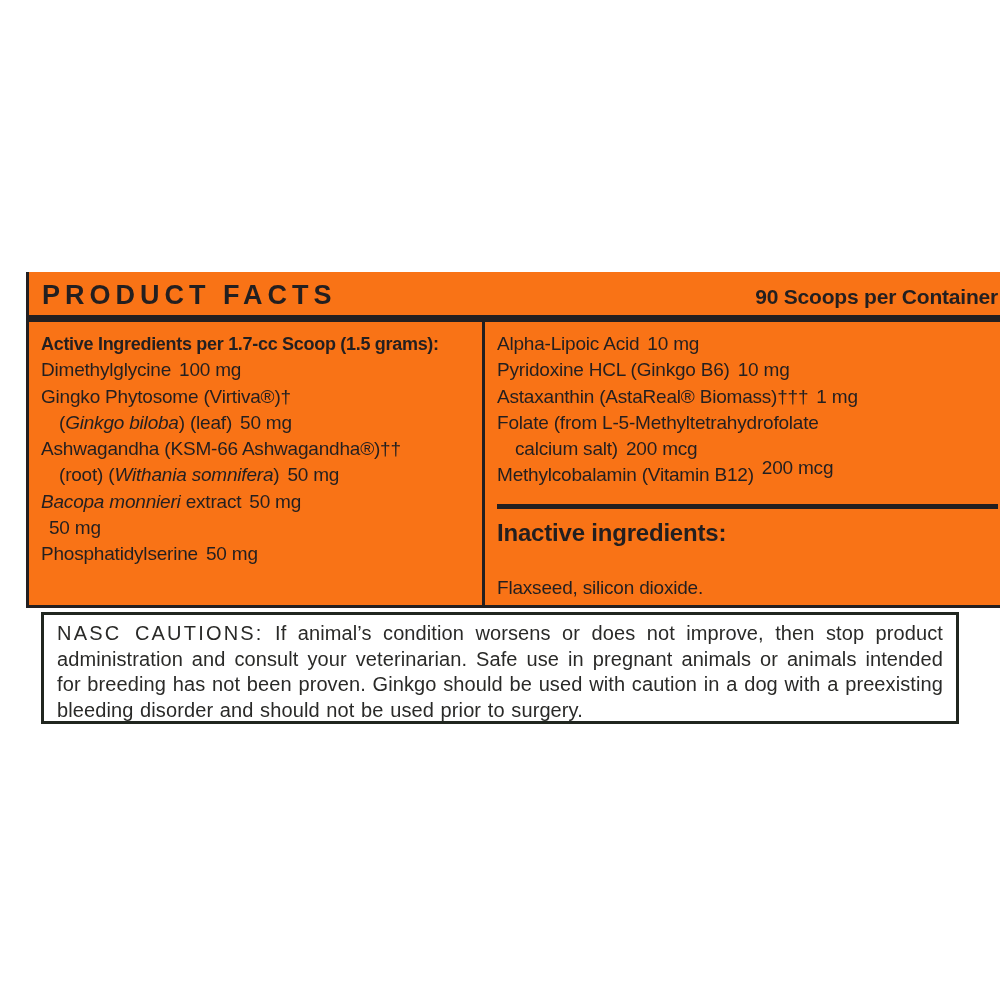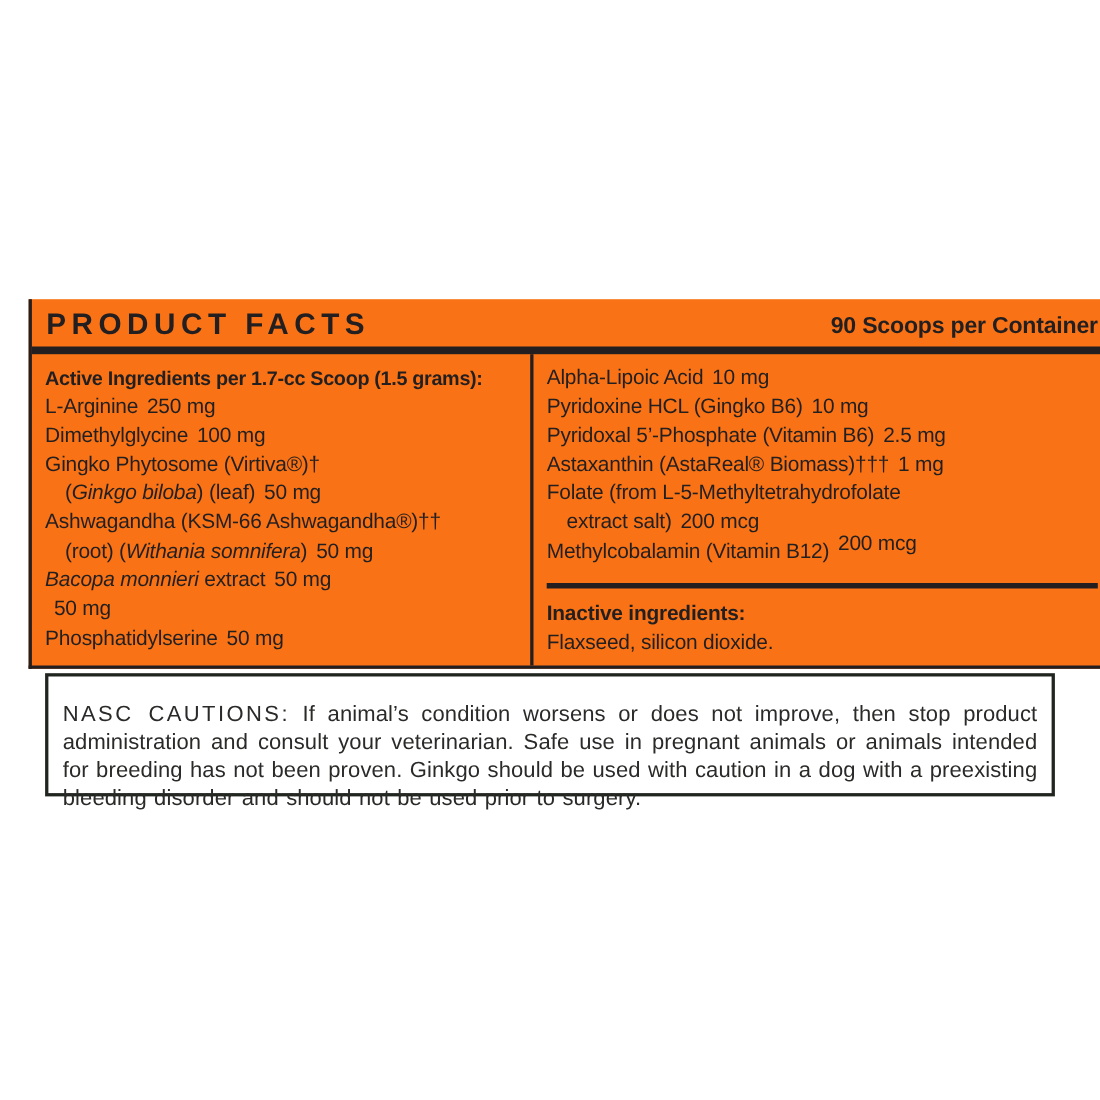--- a/index.html
+++ b/index.html
@@ -48,59 +48,54 @@
     display:flex; justify-content:flex-start; align-items:baseline;
     line-height:26.3px;
   }
   .row .nm { white-space:nowrap; }
   .row .nm.ind { padding-left:18px; }
   .row .amt { white-space:nowrap; padding-left:8px; }
   .row .amt.raised { position:relative; top:-7px; }
   .it { font-style:italic; }
   .inactive-rule { height:5px; background:#231f20; margin-top:15px; }
   .inactive-heading {
-    font-weight:bold; margin-top:11px; line-height:26px; font-size:19px;
+    font-weight:bold; margin-top:11px; line-height:26px; font-size:24px;
   }
-  .inactive-text { line-height:26px; font-size:19px; }
+  .inactive-text { line-height:26px; font-size:19px;margin-top:29px; }
   
   .cautions {
     position:absolute; left:41px; top:612px;
     width:918px; height:112px;
     border:3px solid #20261f;
     background:#ffffff;
     padding:6px 13px 0 13px;
   }
   .cautions p {
     font-size:20px; line-height:25.5px;
     letter-spacing:0.1px; word-spacing:1px;
     text-align:justify;
     color:#2a2a28;
-    margin-top:16px;
   }
   .cautions .prefix { letter-spacing:2.2px; }
 </style>
 </head>
 <body>
 
 <div class="canvas">
 
   <div class="facts">
     <div class="hdr">
       <div class="title">PRODUCT FACTS</div>
       <div class="scoops">90 Scoops per Container</div>
     </div>
     <div class="thick-rule"></div>
     <div class="cols">
       <div class="col left">
         <div class="active-heading">Active Ingredients per 1.7-cc Scoop (1.5 grams):</div>
         <div>
-            <div class="row">
-              <span class="nm"><span>L-Arginine</span></span>
-              <span class="amt">250 mg</span>
-            </div>
             <div class="row">
               <span class="nm"><span>Dimethylglycine</span></span>
               <span class="amt">100 mg</span>
             </div>
             <div class="row">
               <span class="nm"><span>Gingko Phytosome (Virtiva®)†</span></span>
             </div>
             <div class="row">
               <span class="nm ind"><span>(</span><span class="it">Ginkgo biloba</span><span>) (leaf)</span></span>
               <span class="amt">50 mg</span>
@@ -126,36 +121,32 @@
           </div>
       </div>
       <div class="divider"></div>
       <div class="col right">
         <div>
             <div class="row">
               <span class="nm"><span>Alpha-Lipoic Acid</span></span>
               <span class="amt">10 mg</span>
             </div>
             <div class="row">
-              <span class="nm"><span>Pyridoxine HCL (Gingko B6)</span></span>
+              <span class="nm"><span>Pyridoxine HCL (Ginkgo B6)</span></span>
               <span class="amt">10 mg</span>
-            </div>
-            <div class="row">
-              <span class="nm"><span>Pyridoxal 5’-Phosphate (Vitamin B6)</span></span>
-              <span class="amt">2.5 mg</span>
             </div>
             <div class="row">
               <span class="nm"><span>Astaxanthin (AstaReal® Biomass)†††</span></span>
               <span class="amt">1 mg</span>
             </div>
             <div class="row">
               <span class="nm"><span>Folate (from L-5-Methyltetrahydrofolate</span></span>
             </div>
             <div class="row">
-              <span class="nm ind"><span>extract salt)</span></span>
+              <span class="nm ind"><span>calcium salt)</span></span>
               <span class="amt">200 mcg</span>
             </div>
             <div class="row">
               <span class="nm"><span>Methylcobalamin (Vitamin B12)</span></span>
               <span class="amt raised">200 mcg</span>
             </div>
           </div>
         <div class="inactive-rule"></div>
         <div class="inactive-heading">Inactive ingredients:</div>
         <div class="inactive-text">Flaxseed, silicon dioxide.</div>

